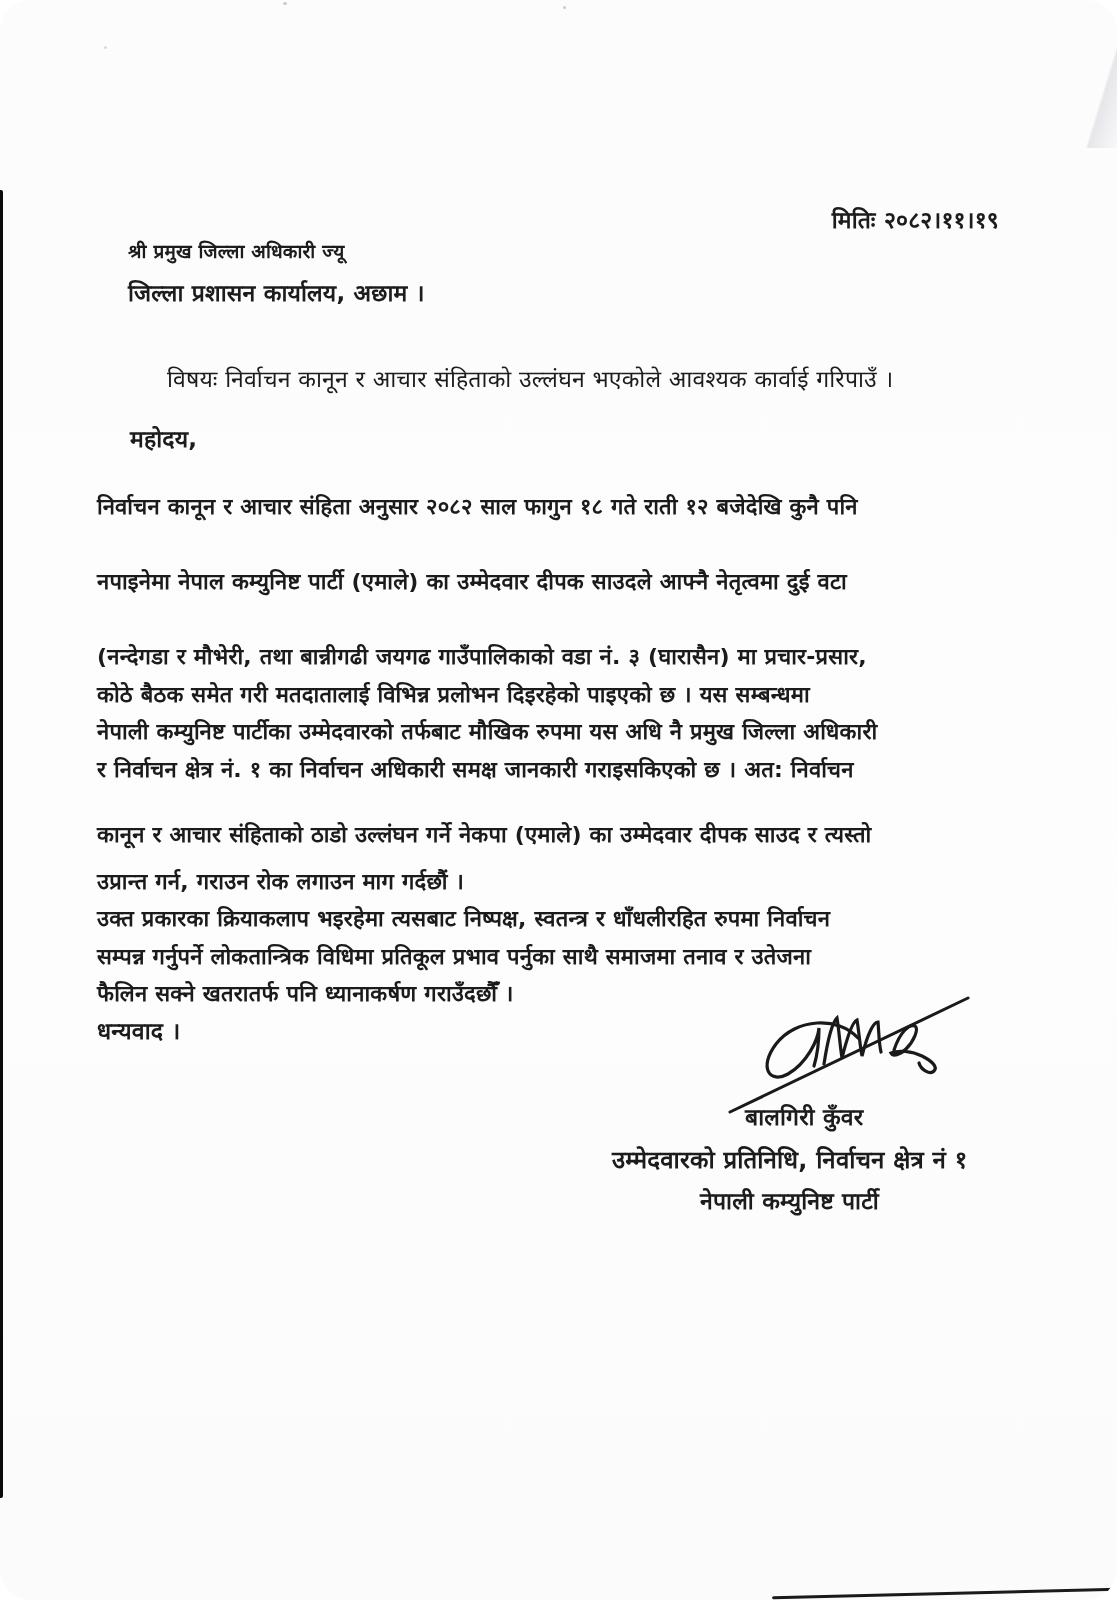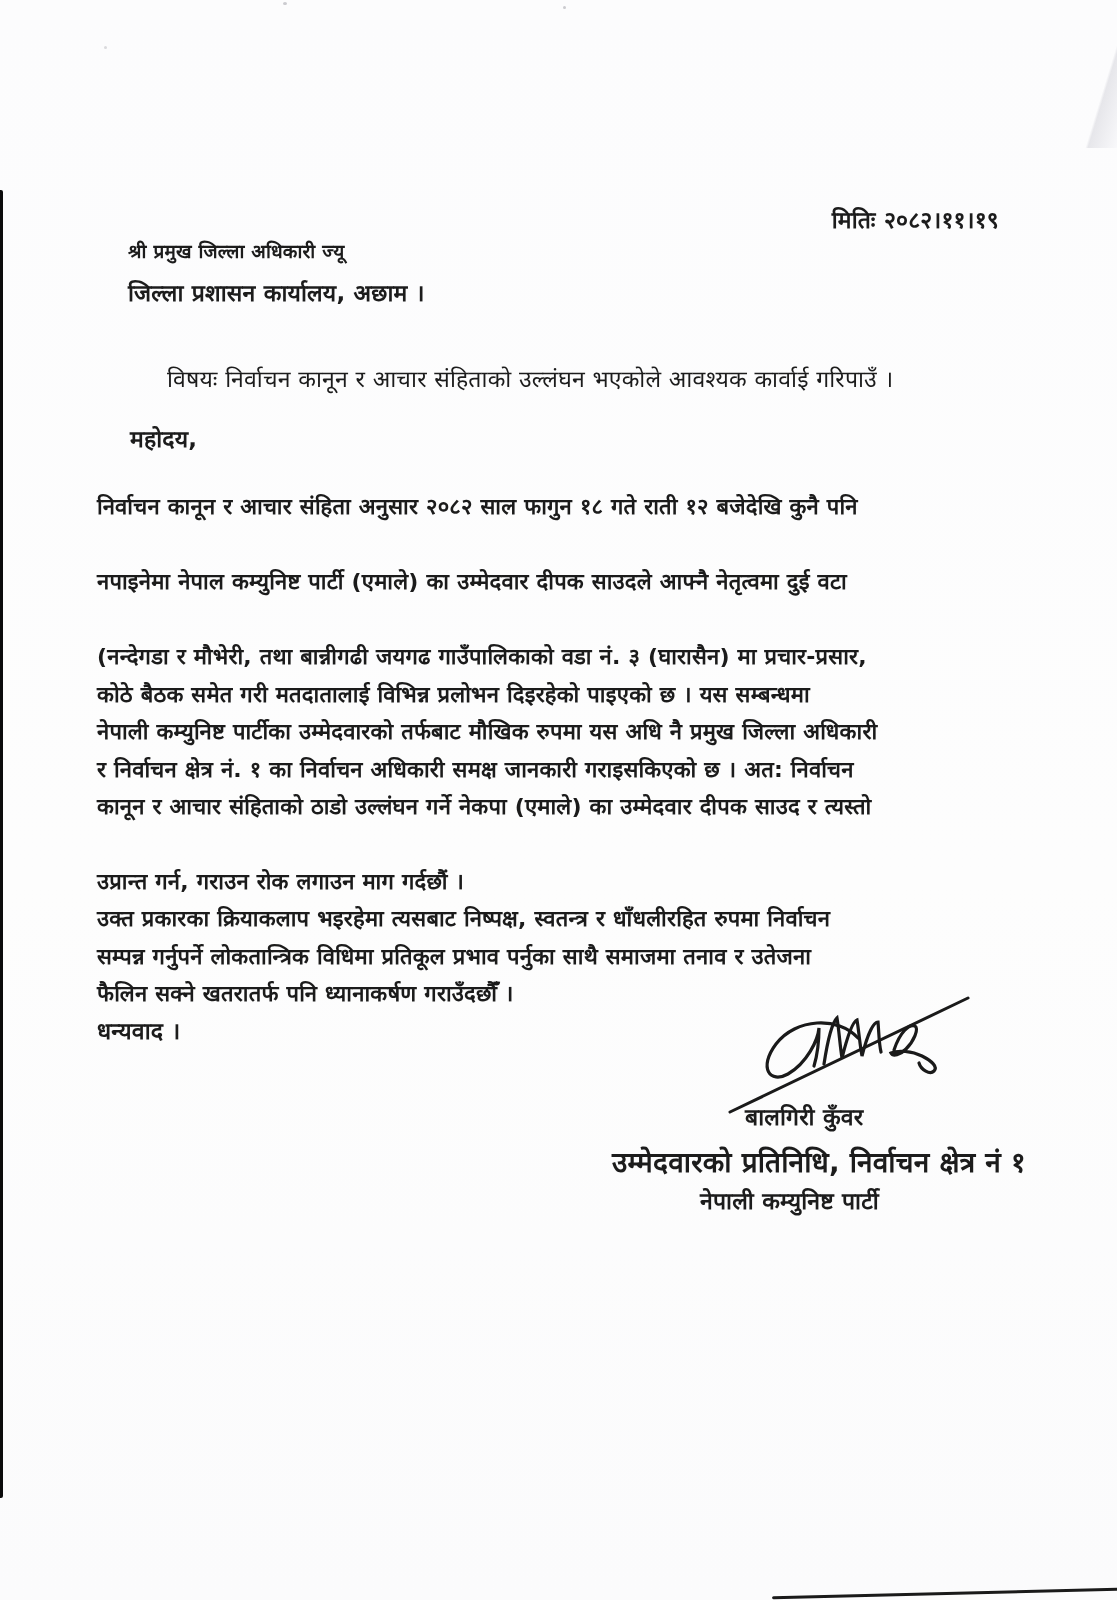--- a/index.html
+++ b/index.html
@@ -4,31 +4,32 @@
 <style>
   * { margin:0; padding:0; box-sizing:border-box; }
   html,body { width:1117px; height:1600px; }
   body { background:#ffffff; overflow:hidden; }
   .page {
     position:relative; width:1117px; height:1600px;
     background:linear-gradient(180deg,#fcfcfd 0%, #fdfdfd 55%, #fbfbfc 100%);
     font-family:"DejaVu Sans","Liberation Sans",sans-serif;
     color:#1c1c1c;
     overflow:hidden;
+    border-radius:31px;
   }
   .txt { position:absolute; white-space:nowrap; font-weight:600; letter-spacing:0.2px; }
   .date-line   { top:203px; right:118px; font-size:23px; }
   .addr-1      { top:238px; left:128px;  font-size:19px; }
   .addr-2      { top:276px; left:128px;  font-size:23px; }
   .subject     { top:362px; left:167px;  font-size:23px; font-weight:400; }
   .salutation  { top:422px; left:130px;  font-size:23px; }
   .bline       { position:absolute; left:97px; white-space:nowrap; font-size:22px; font-weight:600; letter-spacing:0.2px; color:#1b1b1b; }
   .closing     { top:1014px; left:97px; font-size:23px; }
   .sig-name    { top:1100px; left:745px; font-size:23px; }
-  .sig-role    { top:1142px; left:612px; font-size:28px; font-weight:700;text-align:center; }
+  .sig-role    { top:1142px; left:612px; font-size:24px; font-weight:700;text-align:center; }
   .sig-party   { top:1184px; left:700px; font-size:23px; }
   .signature-svg { position:absolute; left:700px; top:978px; }
   .edge-bar-left {
     position:absolute; left:0; top:190px; width:3px; height:1308px;
     background:#0b0b0b; border-radius:0 2px 2px 0;
   }
   .edge-line-bottom {
     position:absolute; left:772px; top:1592px; width:348px; height:3px;
     background:#1a1a1a; transform:rotate(-1.4deg); border-radius:2px;
   }
@@ -58,21 +59,21 @@
   <div class="txt addr-2">जिल्ला प्रशासन कार्यालय, अछाम ।</div>
   <div class="txt subject">विषयः निर्वाचन कानून र आचार संहिताको उल्लंघन भएकोले आवश्यक कार्वाई गरिपाउँ ।</div>
   <div class="txt salutation">महोदय,</div>
 
   <div class="bline" style="top:490px">निर्वाचन कानून र आचार संहिता अनुसार २०८२ साल फागुन १८ गते राती १२ बजेदेखि कुनै पनि</div>
   <div class="bline" style="top:565px">नपाइनेमा नेपाल कम्युनिष्ट पार्टी (एमाले) का उम्मेदवार दीपक साउदले आफ्नै नेतृत्वमा दुई वटा</div>
   <div class="bline" style="top:640px">(नन्देगडा र मौभेरी, तथा बान्नीगढी जयगढ गाउँपालिकाको वडा नं. ३ (घारासैन) मा प्रचार-प्रसार,</div>
   <div class="bline" style="top:678px">कोठे बैठक समेत गरी मतदातालाई विभिन्न प्रलोभन दिइरहेको पाइएको छ । यस सम्बन्धमा</div>
   <div class="bline" style="top:715px">नेपाली कम्युनिष्ट पार्टीका उम्मेदवारको तर्फबाट मौखिक रुपमा यस अधि नै प्रमुख जिल्ला अधिकारी</div>
   <div class="bline" style="top:753px">र निर्वाचन क्षेत्र नं. १ का निर्वाचन अधिकारी समक्ष जानकारी गराइसकिएको छ । अत: निर्वाचन</div>
-  <div class="bline" style="top:790px">कानून र आचार संहिताको ठाडो उल्लंघन गर्ने नेकपा (एमाले) का उम्मेदवार दीपक साउद र त्यस्तो</div>
+  <div class="bline" style="top:818px">कानून र आचार संहिताको ठाडो उल्लंघन गर्ने नेकपा (एमाले) का उम्मेदवार दीपक साउद र त्यस्तो</div>
   <div class="bline" style="top:865px">उप्रान्त गर्न, गराउन रोक लगाउन माग गर्दछौं ।</div>
 
   <div class="bline" style="top:902px">उक्त प्रकारका क्रियाकलाप भइरहेमा त्यसबाट निष्पक्ष, स्वतन्त्र र धाँधलीरहित रुपमा निर्वाचन</div>
   <div class="bline" style="top:977px">फैलिन सक्ने खतरातर्फ पनि ध्यानाकर्षण गराउँदछौँ ।</div>
   <div class="bline" style="top:940px">सम्पन्न गर्नुपर्ने लोकतान्त्रिक विधिमा प्रतिकूल प्रभाव पर्नुका साथै समाजमा तनाव र उतेजना</div>
 
   <div class="txt closing">धन्यवाद ।</div>
 
   <svg class="signature-svg" width="300" height="140" viewBox="0 0 300 140" fill="none">
     <path d="M158,60 C138,38 96,40 76,66 C58,90 70,106 88,96 C107,85 118,62 119,50 C119,62 117,78 114,88" stroke="#1a1a1a" stroke-width="3.2" stroke-linecap="round" fill="none"></path>

